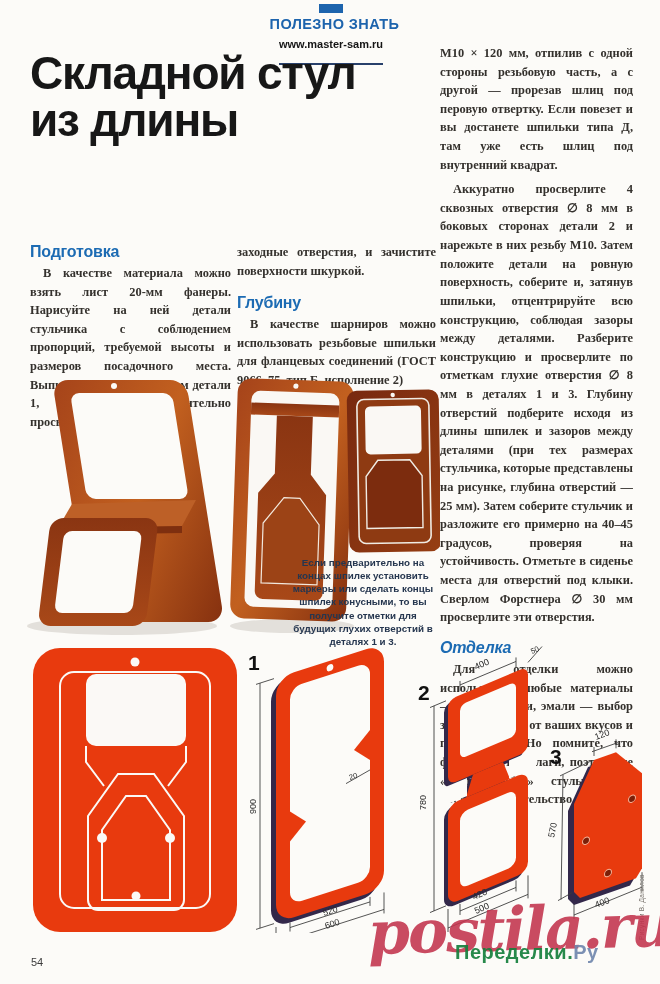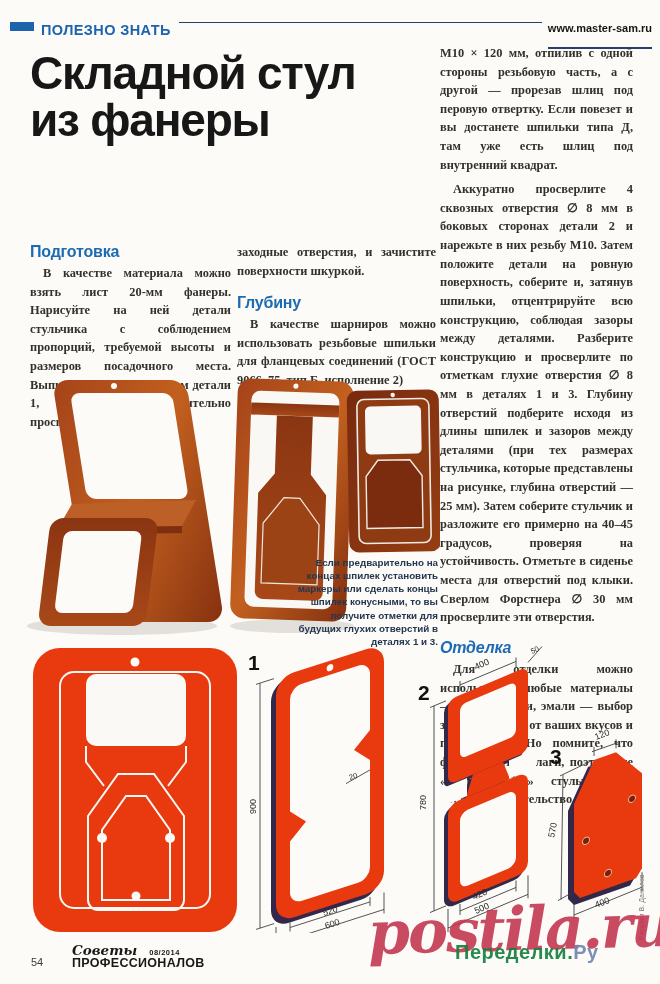--- a/index.html
+++ b/index.html
@@ -3,21 +3,21 @@
 <meta charset="utf-8">
 <style>
   * { box-sizing: border-box; }
   html,body { margin:0; padding:0; background:#888; }
   .page {
     position:relative; width:660px; height:984px; margin:0 auto;
     background:#fcfbf8; overflow:hidden;
     font-family:"Liberation Sans", sans-serif; color:#222;
   }
   
-  .header { position:absolute; left:10px; top:22px; width:642px; display:flex; align-items:flex-start; }
+  .header { position:absolute; left:10px; top:4px; width:642px; display:flex; align-items:center;flex-direction:column; }
   .rubric-bar { width:24px; height:9px; background:#1d64ad; margin-bottom:3px; }
   .rubric { color:#1d64ad; font-weight:bold; font-size:14.5px; letter-spacing:.4px; margin-left:7px; white-space:nowrap; }
   .header-rule { flex:1; height:0; border-bottom:1.6px solid #28406b; margin:0 6px 5px 8px; }
   .site { font-size:11px; font-weight:bold; color:#151515; border-bottom:2px solid #28406b; padding-bottom:13px; white-space:nowrap; }
   
   .title-block { position:absolute; left:30px; top:50px; width:406px; }
   .title-line { display:block; font-size:46px; font-weight:bold; color:#171717; line-height:1.02; letter-spacing:-1.2px; }
   .intro-block { position:absolute; left:30px; top:152px; width:398px;
     font-size:16.8px; font-weight:bold; line-height:1.28; color:#131313; letter-spacing:-0.2px; }
   
@@ -25,21 +25,21 @@
   .col1 { left:30px; width:201px; }
   .col2 { left:237px; width:199px; }
   .col3 { left:440px; top:44px; width:193px; }
   .sec-h { color:#1c6bb3; font-weight:bold; font-size:16px; margin:0 0 3px 0; letter-spacing:-0.2px; }
   .body-t { font-family:"Liberation Serif", serif; font-size:12.4px; line-height:1.5;
     text-align:justify; color:#34312d; margin:0 0 6px 0;font-weight:bold; }
   .indent { text-indent:13px; }
   .endmark { float:right; font-size:11px; color:#2a2a2a; }
   
   .caption-block { position:absolute; left:288px; top:556px; width:150px;
-    font-size:9.8px; font-weight:bold; color:#25364f; text-align:right; line-height:1.34; }
+    font-size:9.8px; font-weight:bold; color:#25364f; text-align:center; line-height:1.34; }
   
   .figure { position:absolute; }
   .photos-svg { left:10px; top:378px; }
   .layout-svg { left:30px; top:646px; }
   .part1-svg { left:242px; top:628px; }
   .part2-svg { left:408px; top:638px; }
   .part3-svg { left:538px; top:712px; }
   .dim-text { font-family:"Liberation Sans", sans-serif; font-size:9px; fill:#2b2b2b; }
   .dim-text-sm { font-size:7.5px; }
   .part-label { font-family:"Liberation Sans", sans-serif; font-size:21px; font-weight:bold; fill:#111; }
@@ -69,21 +69,21 @@
 
   <div class="header">
     <div class="rubric-bar"></div>
     <div class="rubric">ПОЛЕЗНО ЗНАТЬ</div>
     <div class="header-rule"></div>
     <div class="site">www.master-sam.ru</div>
   </div>
 
   <div class="title-block">
     <span class="title-line">Складной стул</span>
-    <span class="title-line">из фанеры</span>
+    <span class="title-line">из длины</span>
   </div>
 
 
   <div class="col col1">
     <h3 class="sec-h">Подготовка</h3>
     <p class="body-t indent">В качестве материала можно взять лист 20-мм фанеры. Нарисуйте на ней детали стульчика с соблюдением пропорций, требуемой высоты и размеров посадочного места. Выпилите электролобзиком детали 1, 2 и 3, предварительно просверлив</p>
   </div>
 
   <div class="col col2">
     <p class="body-t">заходные отверстия, и зачистите поверхности шкуркой.</p>
@@ -255,25 +255,18 @@
       </g>
     </g>
     <text class="dim-text" transform="translate(58,28) rotate(-20)">120</text>
     <text class="dim-text" transform="translate(16,126) rotate(-78)">570</text>
     <text class="dim-text" transform="translate(58,196) rotate(-20)">400</text>
   </svg>
 
   <div class="credit">Рисунки В. Данилов</div>
 
   <div class="page-num">54</div>
-  <div class="logo">
-    <div class="logo-row1">
-      <span class="logo-script">Советы</span>
-      <span class="logo-issue">08/2014</span>
-    </div>
-    <div class="logo-caps">ПРОФЕССИОНАЛОВ</div>
-  </div>
   <div class="watermark">postila.ru</div>
   <div class="watermark2">
     <span class="wm2-a">Переделки.</span><span class="wm2-b">Ру</span>
   </div>
 
 </div>
 
 </body></html>

